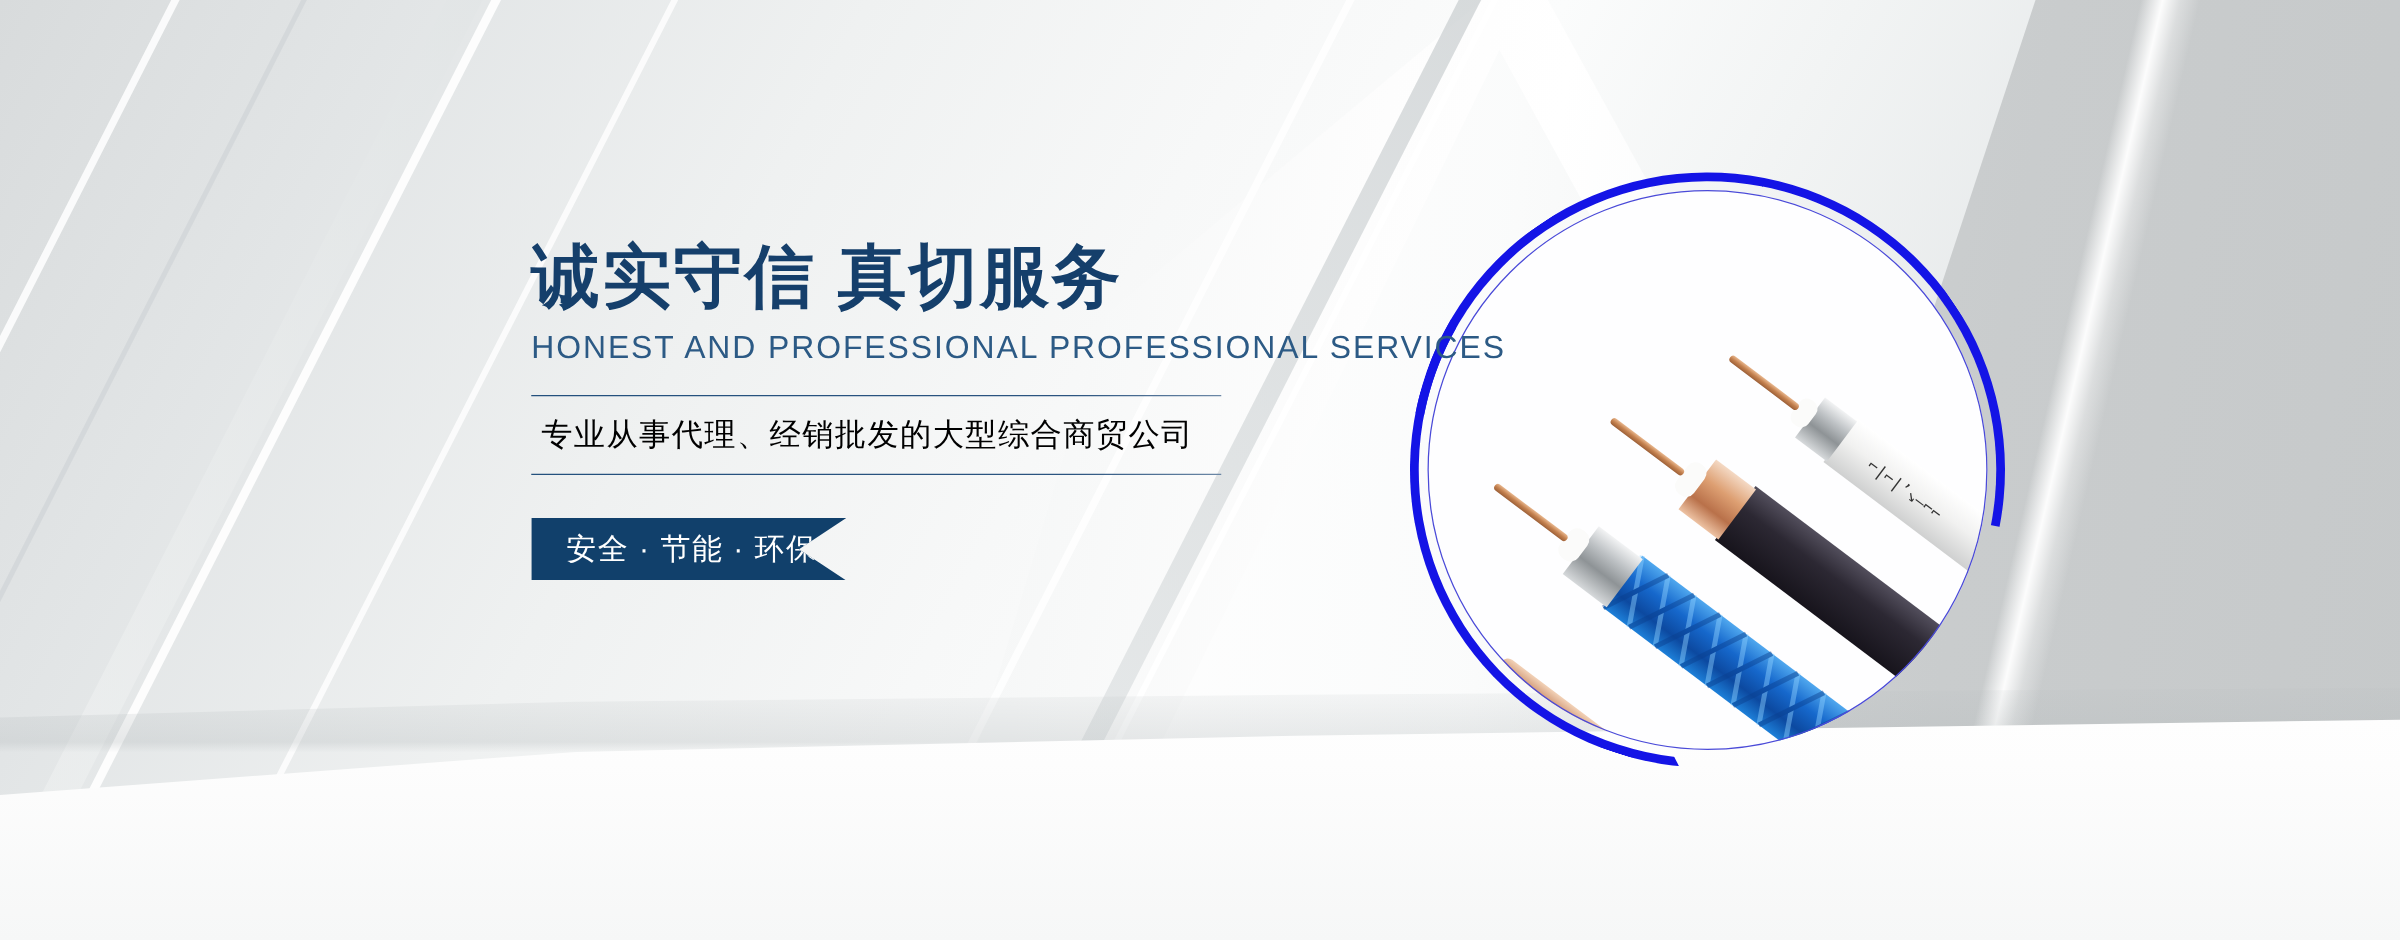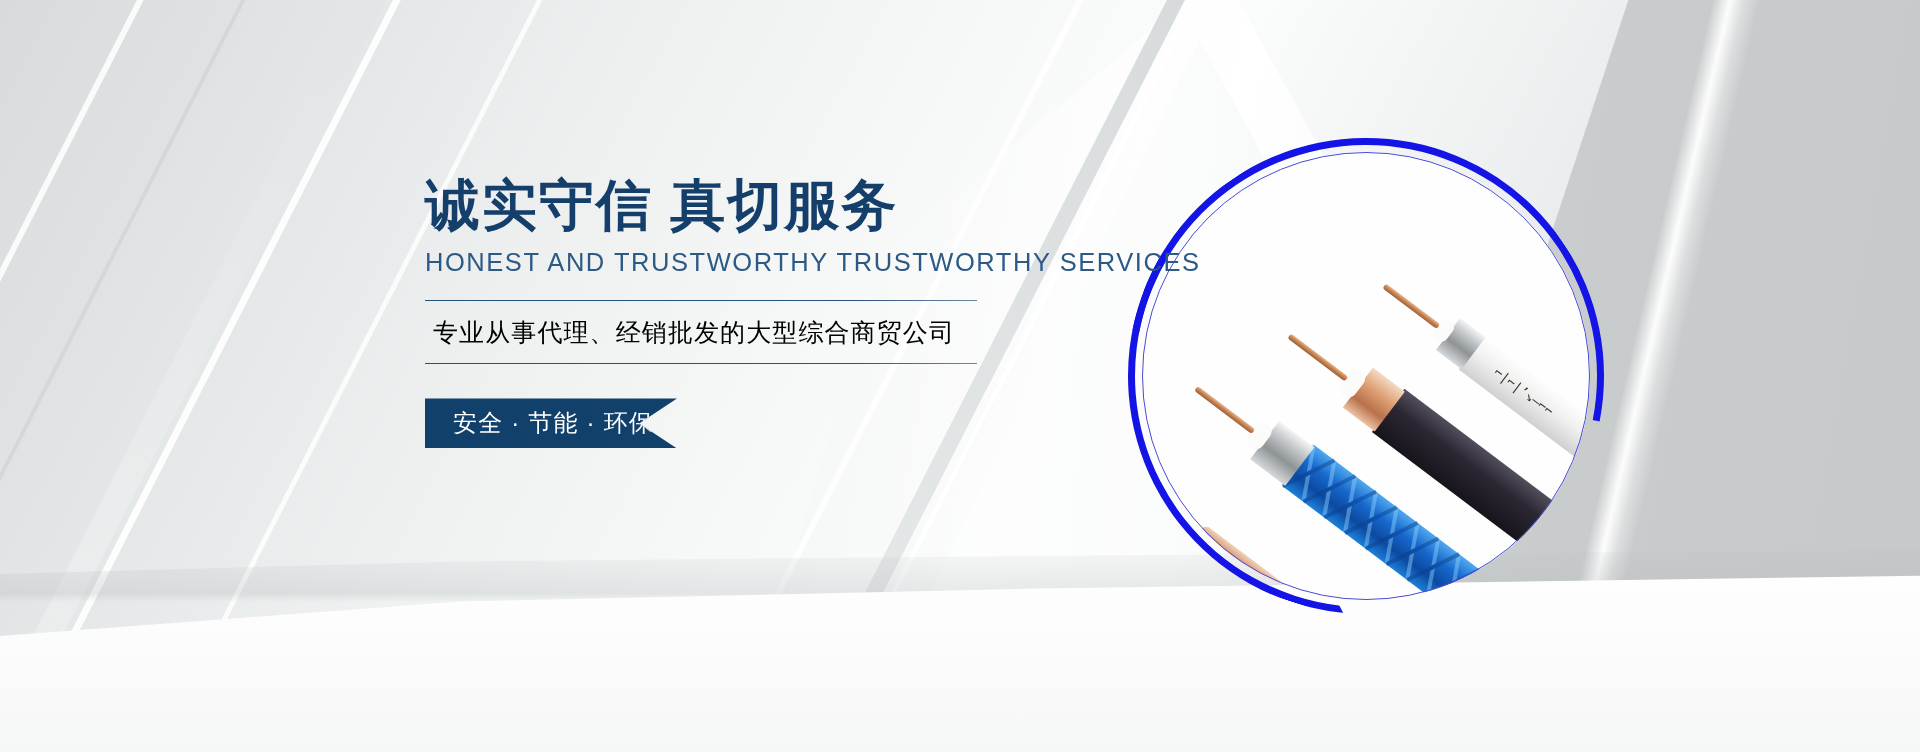--- a/index.html
+++ b/index.html
@@ -85,21 +85,21 @@
   .floor-shadow{
     position:absolute; left:0; bottom:150px;
     width:1920px; height:70px;
     background:linear-gradient(180deg,rgba(180,186,188,0) 0%,rgba(178,184,186,.30) 88%,rgba(178,184,186,0) 100%);
     clip-path:polygon(0 60%, 24% 42%, 54% 34%, 100% 26%, 100% 100%, 0 100%);
   }
 
   
   .copy{
     position:absolute;
-    left:425px; top:176px;
+    left:425px; top:192px;
     width:600px;
   }
   .headline{
     font-size:55px;
     font-weight:bold;
     letter-spacing:2px;
     line-height:1.08;
     white-space:nowrap;
   }
   .subhead{
@@ -305,21 +305,21 @@
 
     <div class="ring-thin"></div>
     <div class="ring-arc a1"></div>
     <div class="ring-arc a2"></div>
   </div>
 
   <div class="copy">
 
     <div class="headline" style="color:#153f6b;">诚实守信 真切服务</div>
 
-    <div class="subhead" style="color:#2c5a85;">HONEST AND TRUSTWORTHY TRUSTWORTHY SERVICES</div>
+    <div class="subhead" style="color:#2c5a85;">HONEST AND PROFESSIONAL PROFESSIONAL SERVICES</div>
 
     <div class="rule rule-top" style="background:linear-gradient(90deg,#23507d 0%,#2b5480 78%,#6c88a6 100%);"></div>
 
     <div class="desc" style="color:#000000;">专业从事代理、经销批发的大型综合商贸公司</div>
 
     <div class="rule rule-bot" style="background:linear-gradient(90deg,#23507d 0%,#2b5480 78%,#6c88a6 100%);"></div>
 
     <div class="ribbon" style="background:#11406b;">
       <span class="ribbon-label" style="color:#ffffff;">安全 · 节能 · 环保</span>
     </div>

